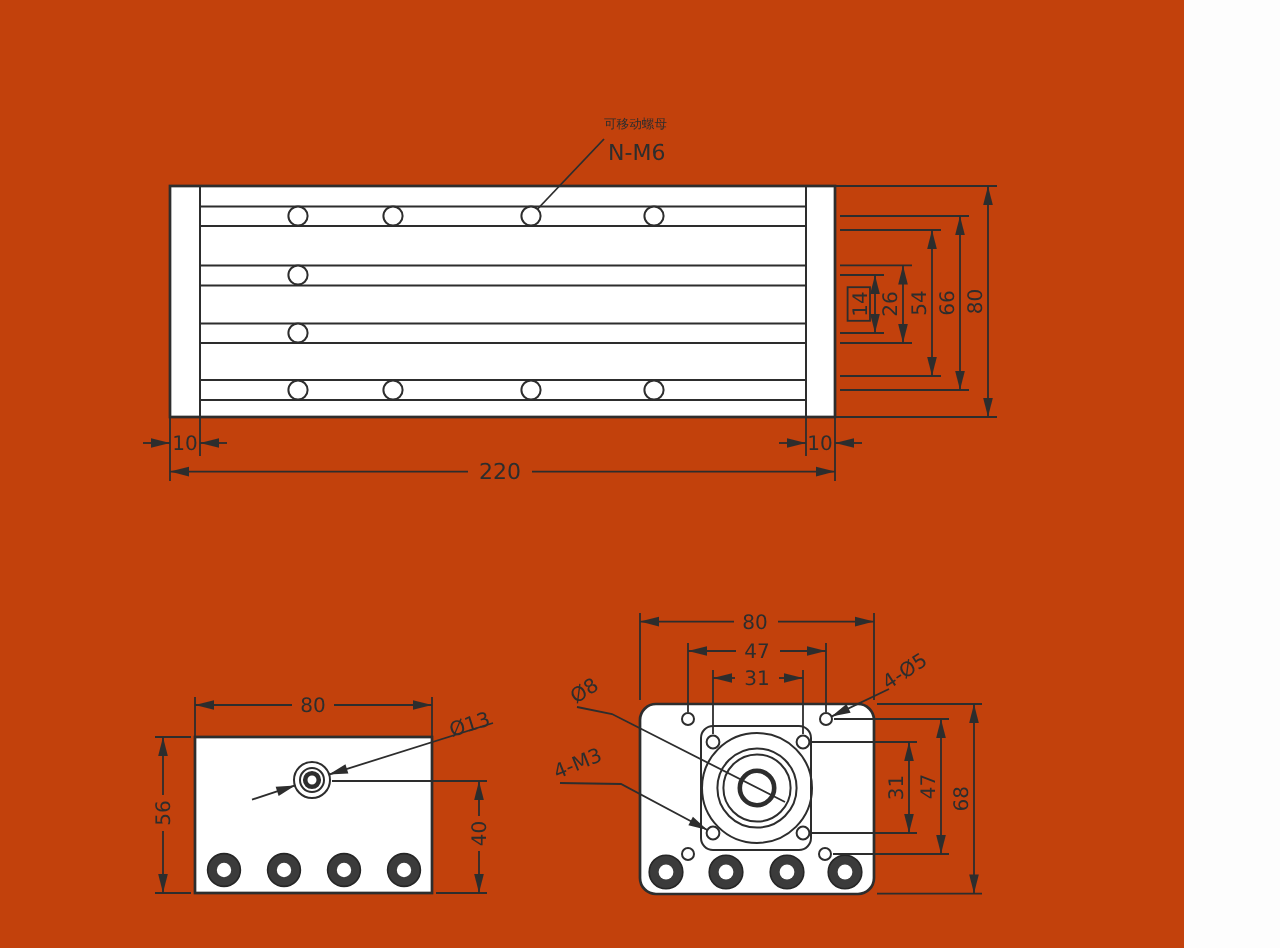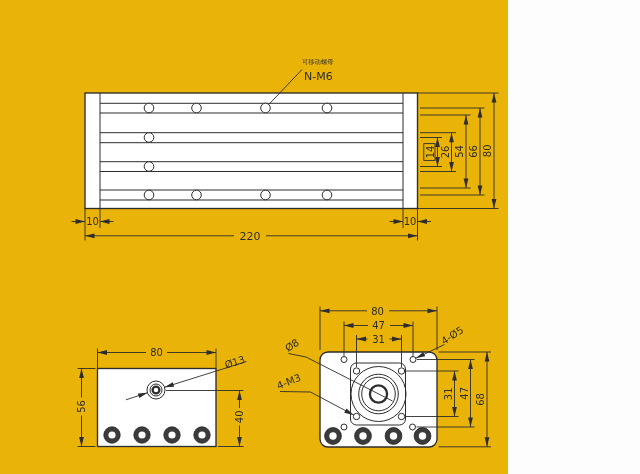--- a/index.html
+++ b/index.html
@@ -1,16 +1,16 @@
 <!DOCTYPE html>
 <html><head>
 <meta charset="utf-8">
 <style>
   html,body{margin:0;padding:0;background:#fdfdfd;}
-  .stage{width:508px;height:474px;position:relative;background:#eab308;overflow:hidden;}
+  .stage{width:592px;height:474px;position:relative;background:#c2410c;overflow:hidden;}
   svg{display:block;}
   .ln{stroke:#2d2d2d;stroke-width:1;fill:none;stroke-linecap:butt;}
   .thk{stroke-width:1.35;}
   .thin{stroke-width:0.9;}
   .fw{fill:#ffffff;}
   .fn{fill:none;}
   .whole{fill:#ffffff;stroke:#2d2d2d;stroke-width:1;}
   .donut{fill:#3b3b3b;stroke:#262626;stroke-width:0.8;}
   .dinner{fill:#ffffff;stroke:none;}
   .hub{stroke-width:2.3;}

